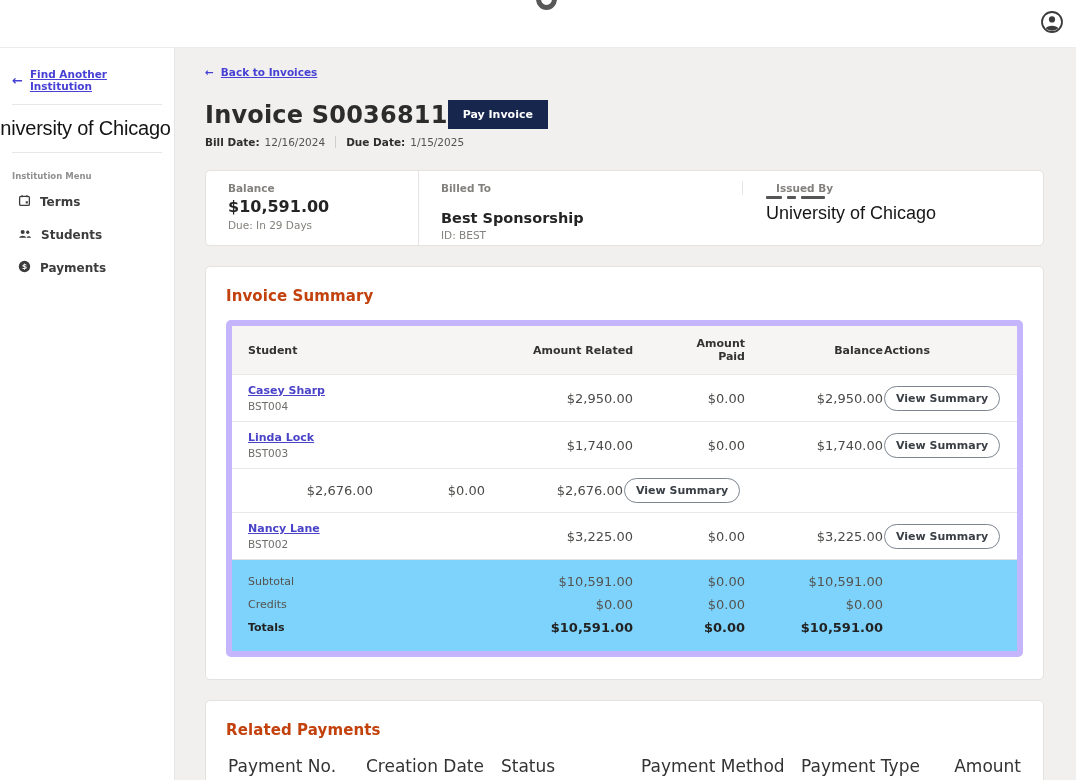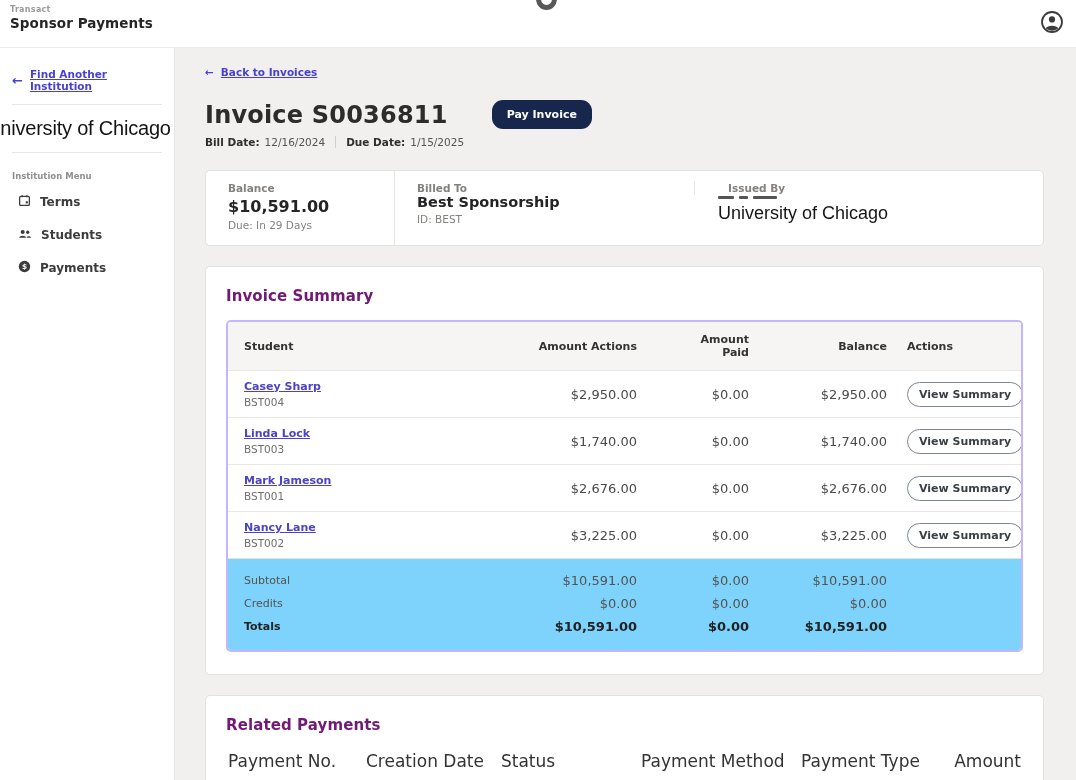--- a/index.html
+++ b/index.html
@@ -38,60 +38,60 @@
     overflow:hidden; }
   .content { padding:0 16px 0 30px; width:885px; }
 
   .back-link2 { display:flex; align-items:center; gap:7px; margin-top:18px;
     color:#4740d4; font-size:10.5px; font-weight:800; cursor:pointer; width:fit-content;}
   .back-link2 .lbl { text-decoration:underline; }
 
   .title-row { display:flex; align-items:center; margin-top:22px; }
   .page-title { font-size:24px; font-weight:700; color:#2c2c2c; letter-spacing:.2px; }
   .pay-btn { background:#16264d; color:#fff; font-size:11px; font-weight:800;
-    border:none; border-radius:11px; padding:8px 15px; cursor:pointer;
-    font-family:inherit;margin-left:44px; }
+    border:none; border-radius:0; padding:8px 15px; cursor:pointer;
+    font-family:inherit; }
 
   .dates-row { display:flex; align-items:center; margin-top:7px; font-size:10.5px; }
   .date-label { font-weight:800; color:#2e2e2e; }
   .date-value { color:#55534f; margin-left:5px; }
   .vsep { width:1px; height:12px; background:#cfcecb; margin:0 10px; }
 
   
-  .card { background:#fff; border:1px solid #e3e2df; border-radius:5px; }
+  .card { background:#fff; border:1px solid #e3e2df; border-radius:5px;gap:24px; }
   .balance-card { margin-top:22px; height:76px; display:flex; align-items:stretch; }
   .bc-col { padding:11px 0 0 22px; position:relative; }
   .bc-col1 { width:188px; }
   .bc-col2 { width:300px; border-left:1px solid #e6e5e2; }
   .bc-col3 { flex:1; }
   .bc-label { font-size:10.5px; color:#83817d; font-weight:600; }
   .bc-big { font-size:16px; font-weight:800; color:#242424; margin-top:3px; }
-  .bc-mid { font-size:14.5px; font-weight:800; color:#242424; margin-top:0; }
+  .bc-mid { font-size:14.5px; font-weight:800; color:#242424; margin-top:16px; }
   .bc-sub { font-size:10.5px; color:#83817d; margin-top:3px; }
   .bc-divider3 { position:absolute; left:0; top:10px; bottom:10px; width:1px; background:#e6e5e2; }
   .issued-patch { position:absolute; left:-10px; right:10px; top:24px; height:46px; background:#fff; }
   .remnant { display:flex; gap:5px; margin:1px 0 2px 34px; }
   .remnant span { display:block; height:3px; background:#555; border-radius:1px; }
   .remnant .r1 { width:16px; } .remnant .r2 { width:9px; } .remnant .r3 { width:24px; }
   .issued-overlay-text { font-family:"Liberation Sans",sans-serif; font-size:18px; color:#161616;
     margin-left:34px; margin-top:4px; white-space:nowrap; }
 
   
   .summary-card { margin-top:20px; padding:20px 20px 22px 20px; }
-  .card-heading { font-size:15px; font-weight:800; color:#701a75; letter-spacing:.1px; }
-  .table { border:2px solid #c4b5fd; border-radius:5px; margin-top:15px; overflow:hidden; }
+  .card-heading { font-size:15px; font-weight:800; color:#c2410c; letter-spacing:.1px; }
+  .table { border:6px solid #c4b5fd; border-radius:5px; margin-top:15px; overflow:hidden; }
   .thead { display:flex; align-items:center; background:#f6f5f3; padding:11px 16px;
     font-size:11px; font-weight:800; color:#333; }
   .trow { display:flex; align-items:center; padding:9px 16px; border-top:1px solid #e9e8e5;
     background:#fff; }
   .c-student { flex:1; text-align:left; }
   .c-billed  { width:125px; text-align:right; }
   .c-paid    { width:112px; text-align:right;padding-left:47px; }
   .c-balance { width:138px; text-align:right; }
-  .c-actions { width:118px; padding-left:20px; text-align:left; }
+  .c-actions { width:118px; padding-left:1px; text-align:left; }
   .money { font-size:13px; color:#4a4a48; }
   .student-link { font-size:11px; font-weight:800; color:#4a43c8; text-decoration:underline;
     cursor:pointer; width:fit-content; }
   .student-id { font-size:10.5px; color:#6f6e6b; margin-top:3px; }
   .view-btn { background:#fff; border:1.6px solid #7d8590; border-radius:15px; padding:5px 11px;
     font-size:11px; font-weight:800; color:#3a3f46; cursor:pointer; font-family:inherit;
     white-space:nowrap; }
   .totals { background:#7dd3fc; border-top:1px solid #e2e1de; padding:10px 16px 12px 16px; }
   .total-row { display:flex; align-items:center; padding:4px 0; }
   .total-label { flex:1; font-size:11px; color:#55534f; }
@@ -103,24 +103,20 @@
   .rp-head { display:flex; align-items:center; margin-top:17px; padding:0 2px 12px 2px;
     border-bottom:1px solid #e7e6e3; font-size:17px; font-weight:400; color:#333; }
   .rp-c1 { width:138px; } .rp-c2 { width:135px; } .rp-c3 { width:140px; }
   .rp-c4 { width:160px; } .rp-c5 { flex:1; } .rp-c6 { width:80px; text-align:right; }
   .rp-empty { text-align:center; font-size:11px; color:#7b7a77; padding:16px 0 4px 0; }
 </style>
 </head>
 <body>
 
 <div class="topbar">
-  <div class="brand">
-    <div class="brand-small">Transact</div>
-    <div class="brand-title">Sponsor Payments</div>
-  </div>
   <div class="glyph-fragment"></div>
   <div class="avatar">
     <svg width="24" height="24" viewBox="0 0 24 24">
       <circle cx="12" cy="12" r="10" fill="none" stroke="#3c3c3c" stroke-width="1.8"></circle>
       <circle cx="12" cy="9.4" r="3.1" fill="#3c3c3c"></circle>
       <path d="M5.8 18.6 C7 14.9 17 14.9 18.2 18.6 A10 10 0 0 1 5.8 18.6 Z" fill="#3c3c3c"></path>
     </svg>
   </div>
 </div>
 
@@ -213,21 +209,21 @@
         </div>
       </div>
     </div>
 
     <div class="card summary-card">
       <div class="card-heading">Invoice Summary</div>
 
       <div class="table">
         <div class="thead">
           <div class="c-student">Student</div>
-          <div class="c-billed">Amount Actions</div>
+          <div class="c-billed">Amount Related</div>
           <div class="c-paid">Amount Paid</div>
           <div class="c-balance">Balance</div>
           <div class="c-actions">Actions</div>
         </div>
 
         <div class="trow">
           <div class="c-student">
             <div class="student-link">Casey Sharp</div>
             <div class="student-id">BST004</div>
           </div>
@@ -242,24 +238,20 @@
             <div class="student-link">Linda Lock</div>
             <div class="student-id">BST003</div>
           </div>
           <div class="c-billed money">$1,740.00</div>
           <div class="c-paid money">$0.00</div>
           <div class="c-balance money">$1,740.00</div>
           <div class="c-actions"><button class="view-btn">View Summary</button></div>
         </div>
 
         <div class="trow">
-          <div class="c-student">
-            <div class="student-link">Mark Jameson</div>
-            <div class="student-id">BST001</div>
-          </div>
           <div class="c-billed money">$2,676.00</div>
           <div class="c-paid money">$0.00</div>
           <div class="c-balance money">$2,676.00</div>
           <div class="c-actions"><button class="view-btn">View Summary</button></div>
         </div>
 
         <div class="trow">
           <div class="c-student">
             <div class="student-link">Nancy Lane</div>
             <div class="student-id">BST002</div>

